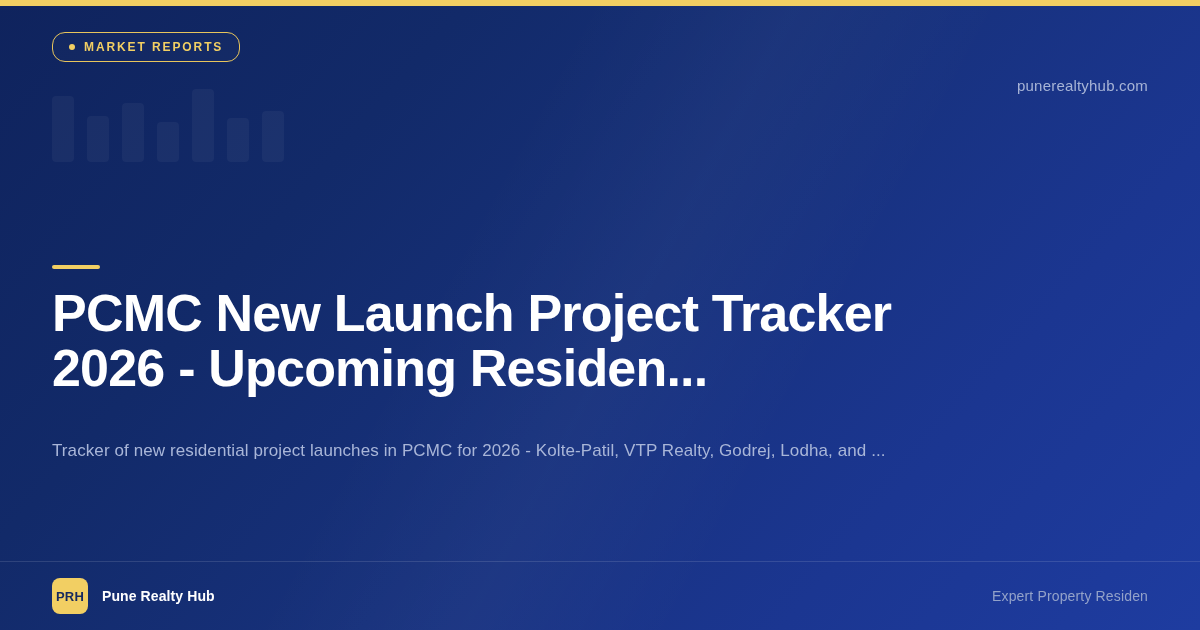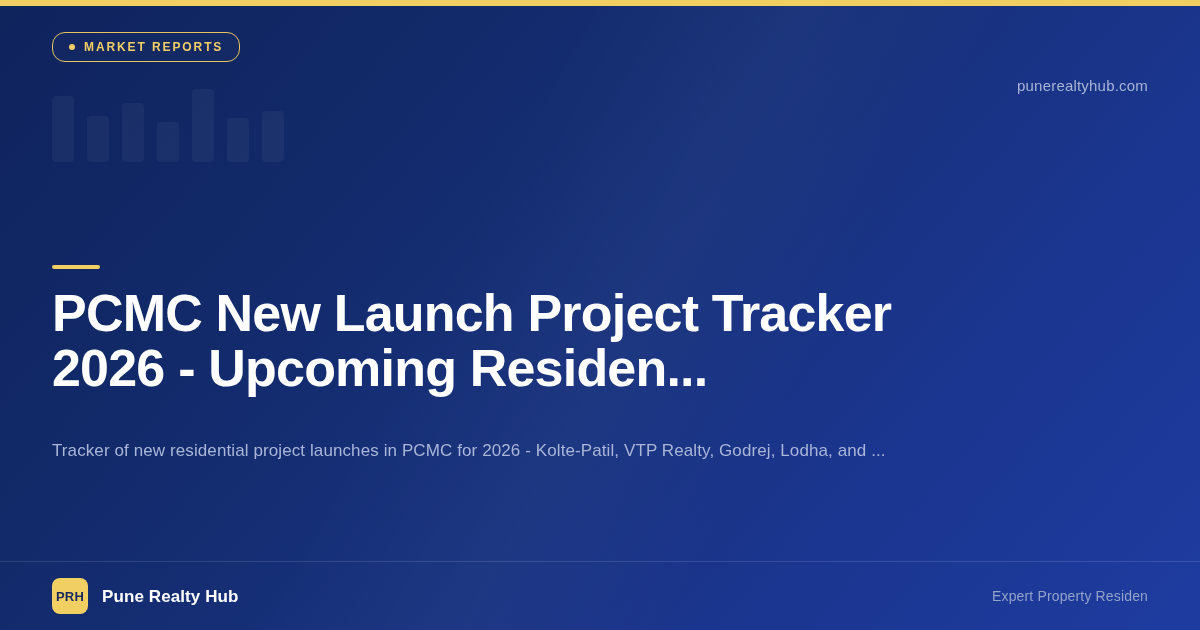--- a/index.html
+++ b/index.html
@@ -183,21 +183,21 @@
     flex:none;
   }
   .brand-mark-text {
     font-size:13px;
     font-weight:bold;
     color:#16295f;
     letter-spacing:0.2px;
     line-height:1;
   }
   .brand-name {
-    font-size:17px;
+    font-size:14px;
     font-weight:bold;
     color:#ffffff;
     letter-spacing:0.1px;
     line-height:1;
   }
 
   .tagline {
     font-size:14px;
     color:#93a2c9;
     letter-spacing:0.15px;

